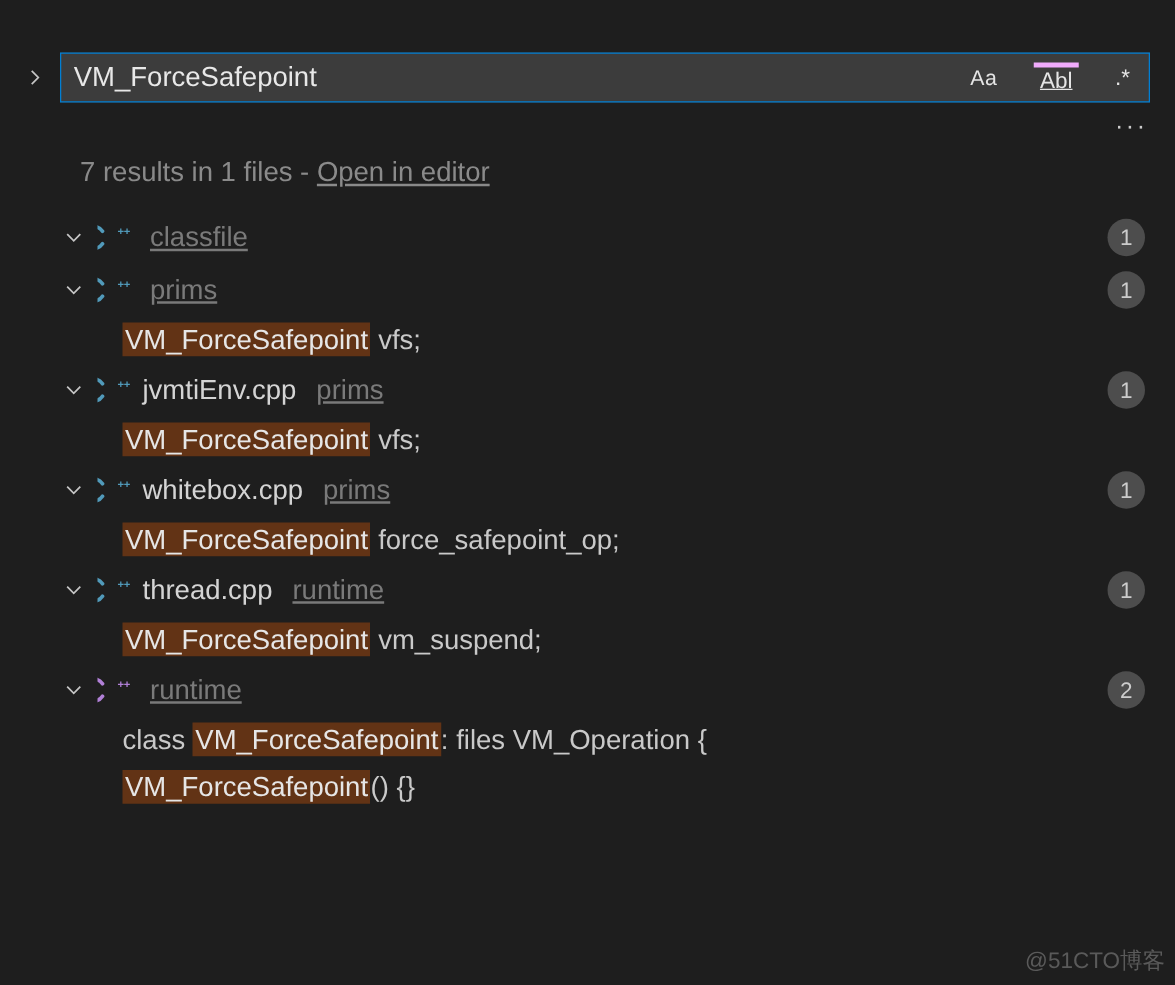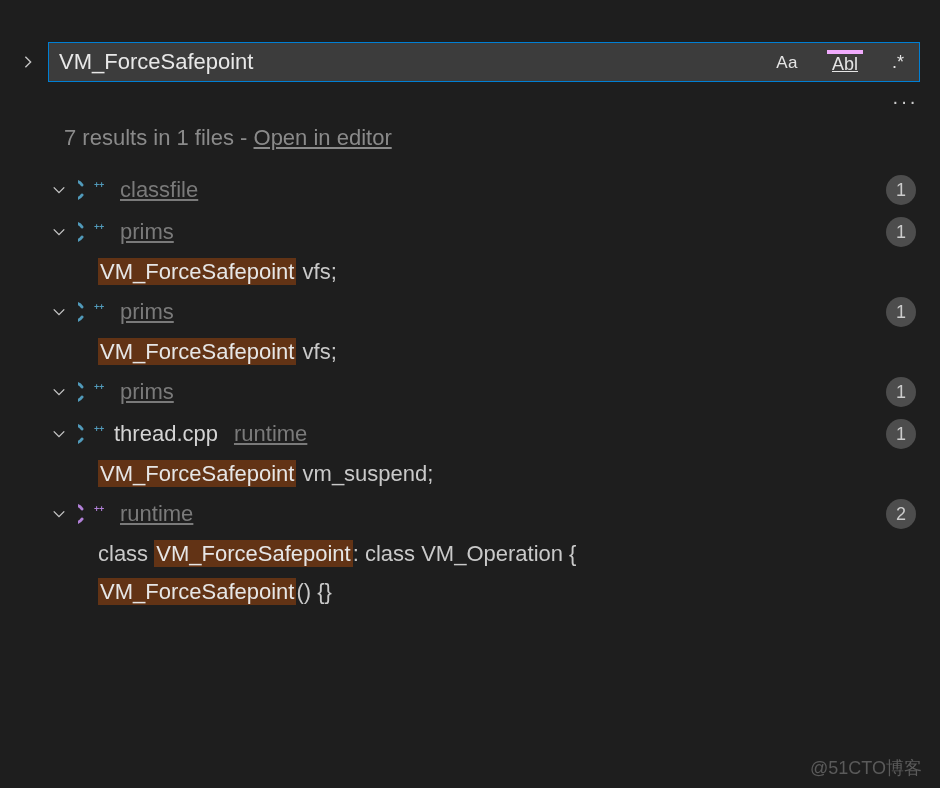--- a/index.html
+++ b/index.html
@@ -137,21 +137,21 @@
     white-space: pre;
   }
   .hl {
     background: #623315;
     color: #e6e6e6;
     padding: 1px 2px;
   }
   .watermark {
     position: absolute;
     bottom: 8px;
-    right: 18px;
+    right: 8px;
     color: #5a5a5a;
     font-size: 18px;
   }
 </style>
 </head>
 <body>
 
 <div class="search-row">
   <div class="expand-toggle">
     <svg width="14" height="14" viewBox="0 0 16 16">
@@ -216,40 +216,43 @@
           <path d="M2 5l6 6 6-6" stroke="#c5c5c5" stroke-width="1.6" fill="none"></path>
         </svg>
       </span>
       <span class="file-icon">
         <svg width="26" height="26" viewBox="0 0 26 26">
     <path d="M4 8 a9 9 0 1 0 0 10" stroke="#519aba" stroke-width="3" fill="none" stroke-linecap="round"></path>
     <text x="16" y="11" font-size="9" fill="#519aba" font-weight="bold">+</text>
     <text x="21" y="11" font-size="9" fill="#519aba" font-weight="bold">+</text>
   </svg>
       </span>
+      <span class="file-name">jvmtiEnv.cpp</span>
       <span class="file-dir">prims</span>
       <span class="count-badge">1</span>
     </div>
     <div class="match-row"><span></span><span class="hl">VM_ForceSafepoint</span><span> vfs;</span></div>
     <div class="file-row">
       <span class="twisty">
         <svg width="14" height="14" viewBox="0 0 16 16">
           <path d="M2 5l6 6 6-6" stroke="#c5c5c5" stroke-width="1.6" fill="none"></path>
         </svg>
       </span>
       <span class="file-icon">
         <svg width="26" height="26" viewBox="0 0 26 26">
     <path d="M4 8 a9 9 0 1 0 0 10" stroke="#519aba" stroke-width="3" fill="none" stroke-linecap="round"></path>
     <text x="16" y="11" font-size="9" fill="#519aba" font-weight="bold">+</text>
     <text x="21" y="11" font-size="9" fill="#519aba" font-weight="bold">+</text>
   </svg>
       </span>
+      <span class="file-name">whitebox.cpp</span>
       <span class="file-dir">prims</span>
       <span class="count-badge">1</span>
     </div>
+    <div class="match-row"><span></span><span class="hl">VM_ForceSafepoint</span><span> force_safepoint_op;</span></div>
     <div class="file-row">
       <span class="twisty">
         <svg width="14" height="14" viewBox="0 0 16 16">
           <path d="M2 5l6 6 6-6" stroke="#c5c5c5" stroke-width="1.6" fill="none"></path>
         </svg>
       </span>
       <span class="file-icon">
         <svg width="26" height="26" viewBox="0 0 26 26">
     <path d="M4 8 a9 9 0 1 0 0 10" stroke="#519aba" stroke-width="3" fill="none" stroke-linecap="round"></path>
     <text x="16" y="11" font-size="9" fill="#519aba" font-weight="bold">+</text>
@@ -270,17 +273,17 @@
       <span class="file-icon">
         <svg width="26" height="26" viewBox="0 0 26 26">
     <path d="M4 8 a9 9 0 1 0 0 10" stroke="#b180d7" stroke-width="3" fill="none" stroke-linecap="round"></path>
     <text x="16" y="11" font-size="9" fill="#b180d7" font-weight="bold">+</text>
     <text x="21" y="11" font-size="9" fill="#b180d7" font-weight="bold">+</text>
   </svg>
       </span>
       <span class="file-dir">runtime</span>
       <span class="count-badge">2</span>
     </div>
-    <div class="match-row"><span>class </span><span class="hl">VM_ForceSafepoint</span><span>: class VM_Operation {</span></div>
+    <div class="match-row"><span>class </span><span class="hl">VM_ForceSafepoint</span><span>: files VM_Operation {</span></div>
     <div class="match-row"><span></span><span class="hl">VM_ForceSafepoint</span><span>() {}</span></div>
   </div>
 
 <div class="watermark">@51CTO博客</div>
 
 </body></html>

